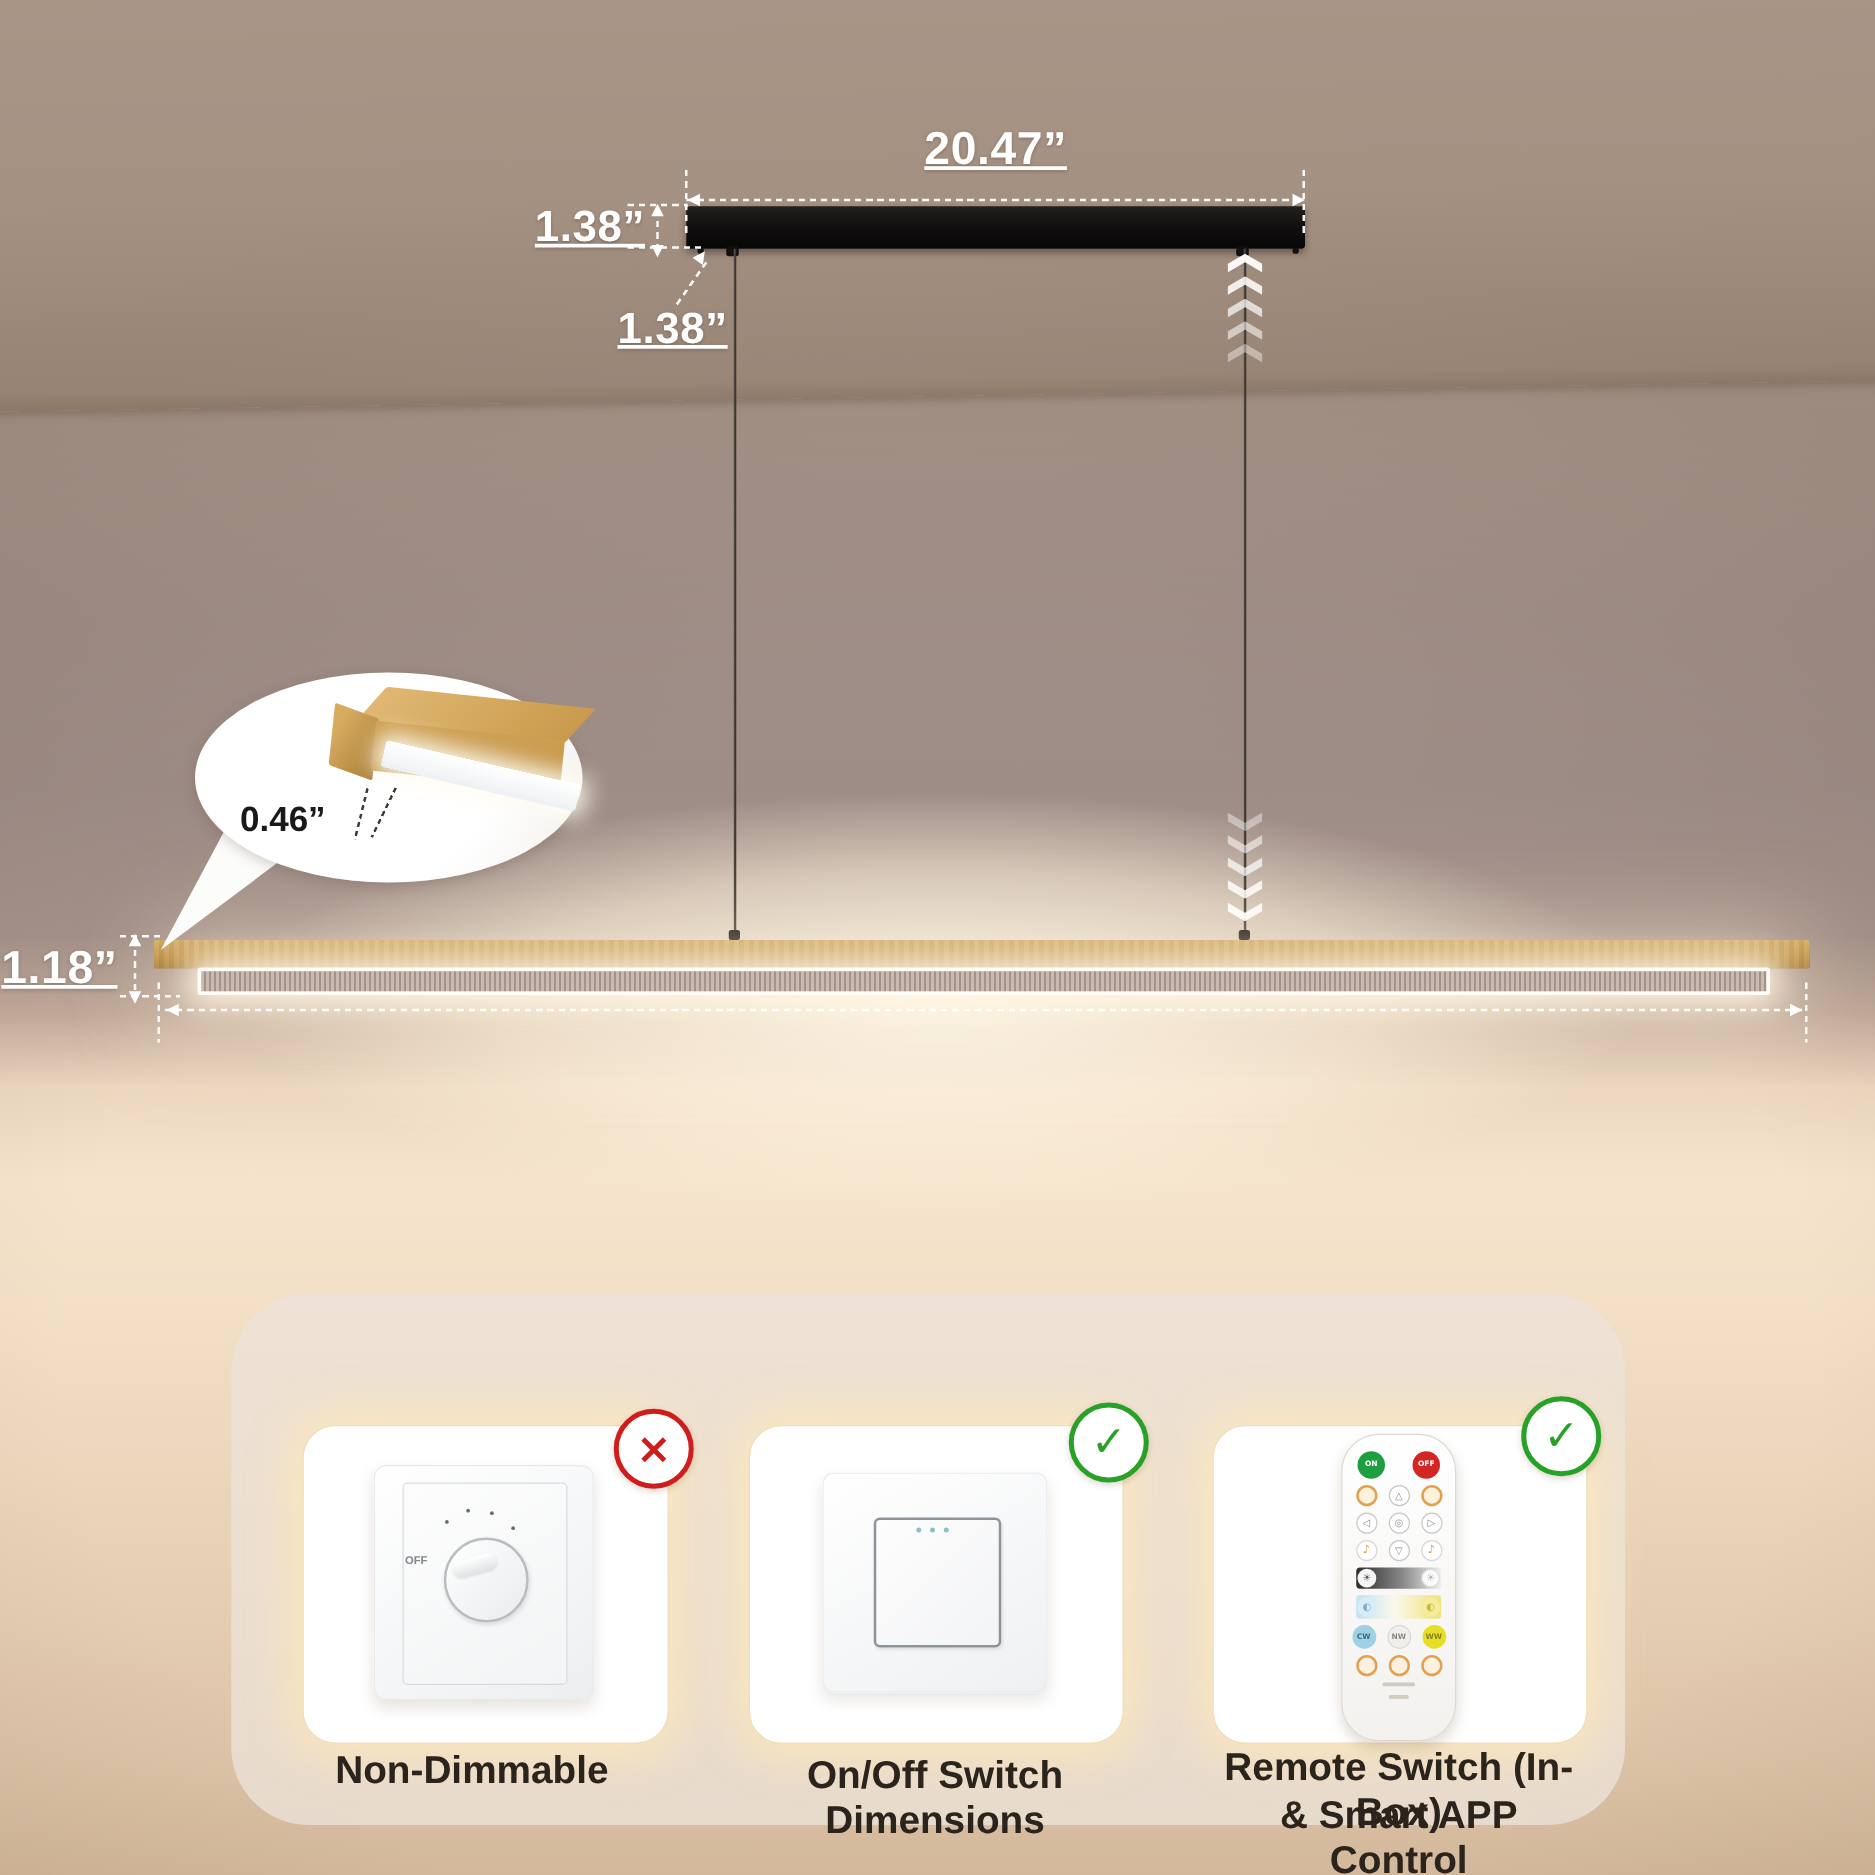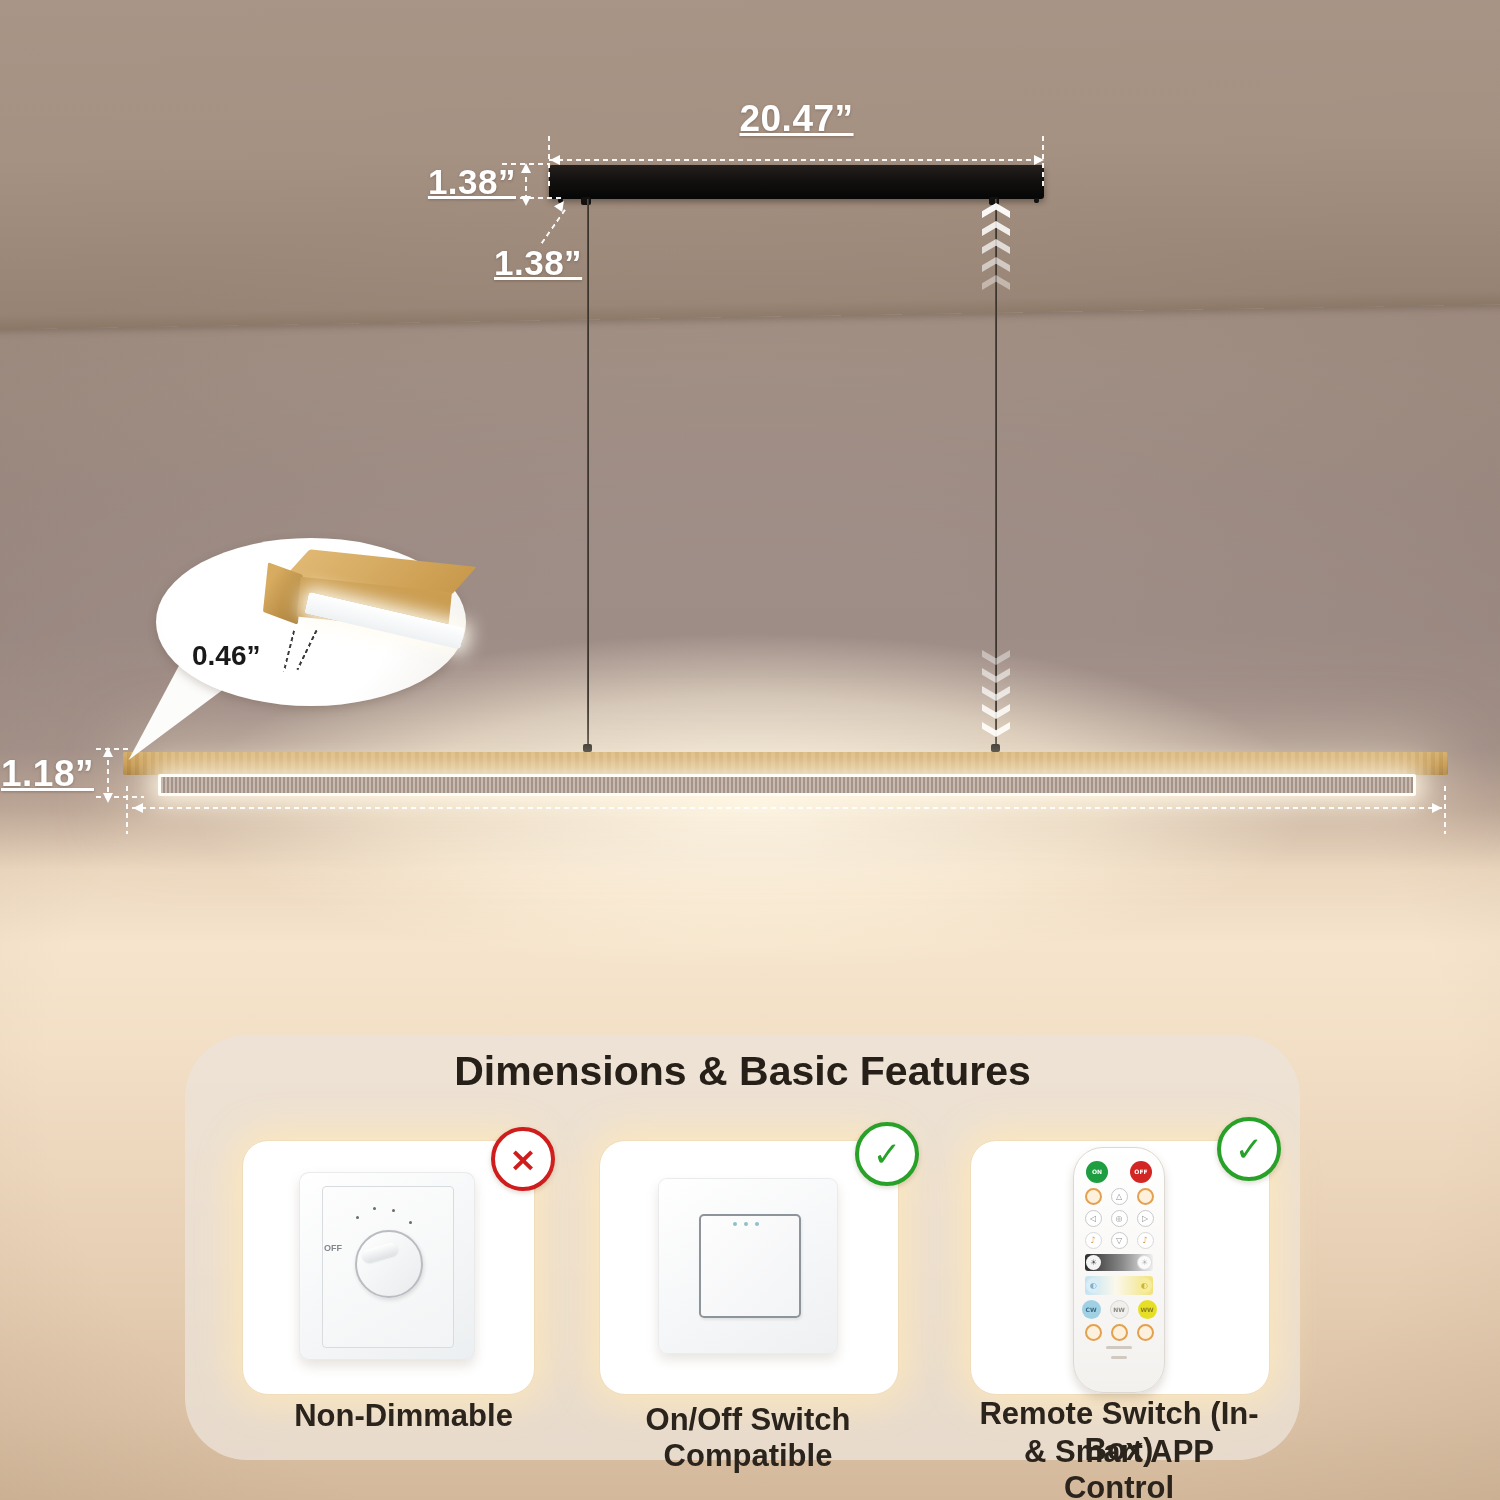--- a/index.html
+++ b/index.html
@@ -197,43 +197,42 @@
     <div class="zw-top"></div>
     <div class="zw-end"></div>
     <div class="zw-body"></div>
     <div class="zw-led"></div>
   </div>
   <div class="ztick" style="left:288px;top:630px;height:42px;transform:rotate(14deg);"></div>
   <div class="ztick" style="left:306px;top:628px;height:44px;transform:rotate(26deg);"></div>
   <div class="darktxt" style="left:192px;top:640px;font-size:28px;">0.46”</div>
 
   <div class="panel"></div>
-  <div class="panel-title">Dimensions &amp; Basic Features</div>
 
   <div class="card" style="left:242px;width:291px;"></div>
   <div class="dimmer-plate"></div>
   <div class="dimmer-inner"></div>
   <div class="ddot" style="left:356px;top:1216px;"></div>
   <div class="ddot" style="left:373px;top:1207px;"></div>
   <div class="ddot" style="left:392px;top:1209px;"></div>
   <div class="ddot" style="left:409px;top:1221px;"></div>
   <div class="dimmer-off">OFF</div>
   <div class="dimmer-knob"></div>
   <div class="dimmer-pointer"></div>
   <div class="badge no" style="left:491px;top:1127px;">×</div>
-  <div class="card-label" style="left:258px;top:1398px;width:291px;">Non-Dimmable</div>
+  <div class="card-label" style="left:232px;top:1398px;width:291px;">Non-Dimmable</div>
 
   <div class="card" style="left:599px;width:298px;"></div>
   <div class="switch-plate"></div>
   <div class="switch-rocker"></div>
   <div class="sdot" style="left:733px;top:1222px;"></div>
   <div class="sdot" style="left:744px;top:1222px;"></div>
   <div class="sdot" style="left:755px;top:1222px;"></div>
   <div class="badge yes" style="left:855px;top:1122px;">✓</div>
-  <div class="card-label" style="left:599px;top:1402px;width:298px;">On/Off Switch Compatible</div>
+  <div class="card-label" style="left:599px;top:1402px;width:298px;">On/Off Switch Dimensions</div>
 
   <div class="card" style="left:970px;width:298px;"></div>
   <div class="remote">
     <div class="r-row" style="gap:22px;">
       <span class="rb on">ON</span>
       <span class="rb offb">OFF</span>
     </div>
     <div class="r-row">
       <span class="rb orange"></span>
       <span class="rb white">△</span>

